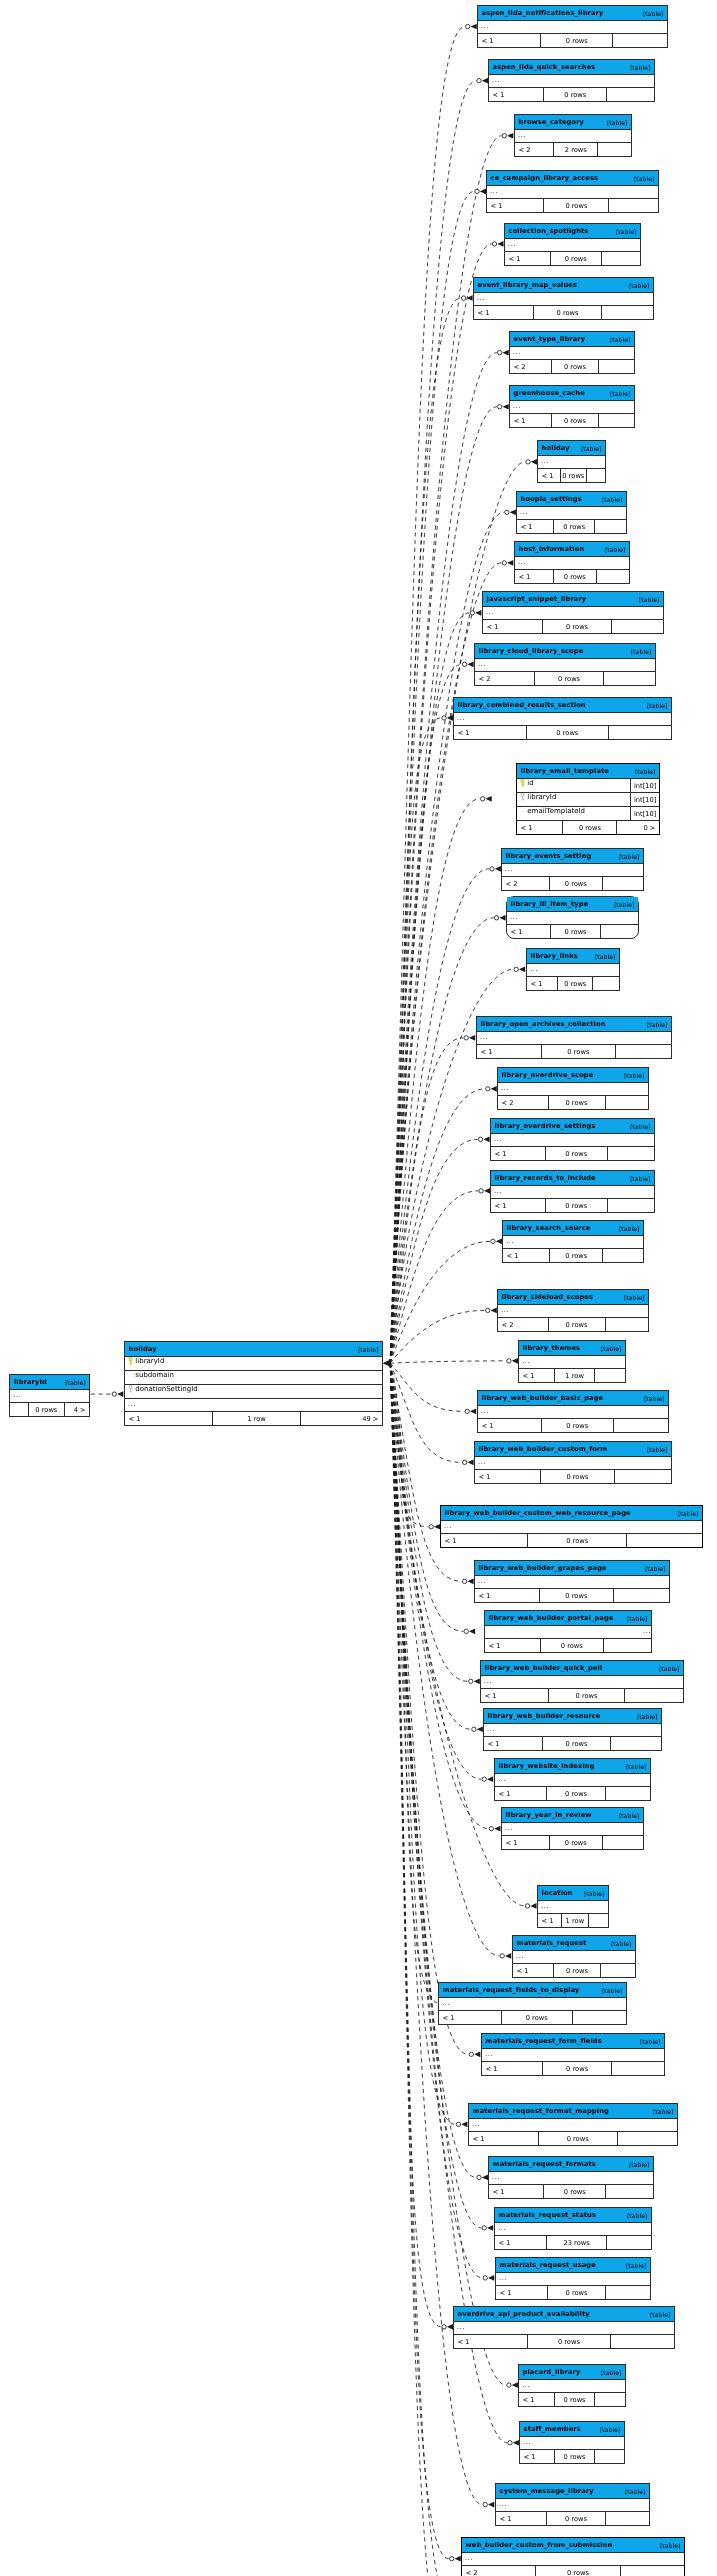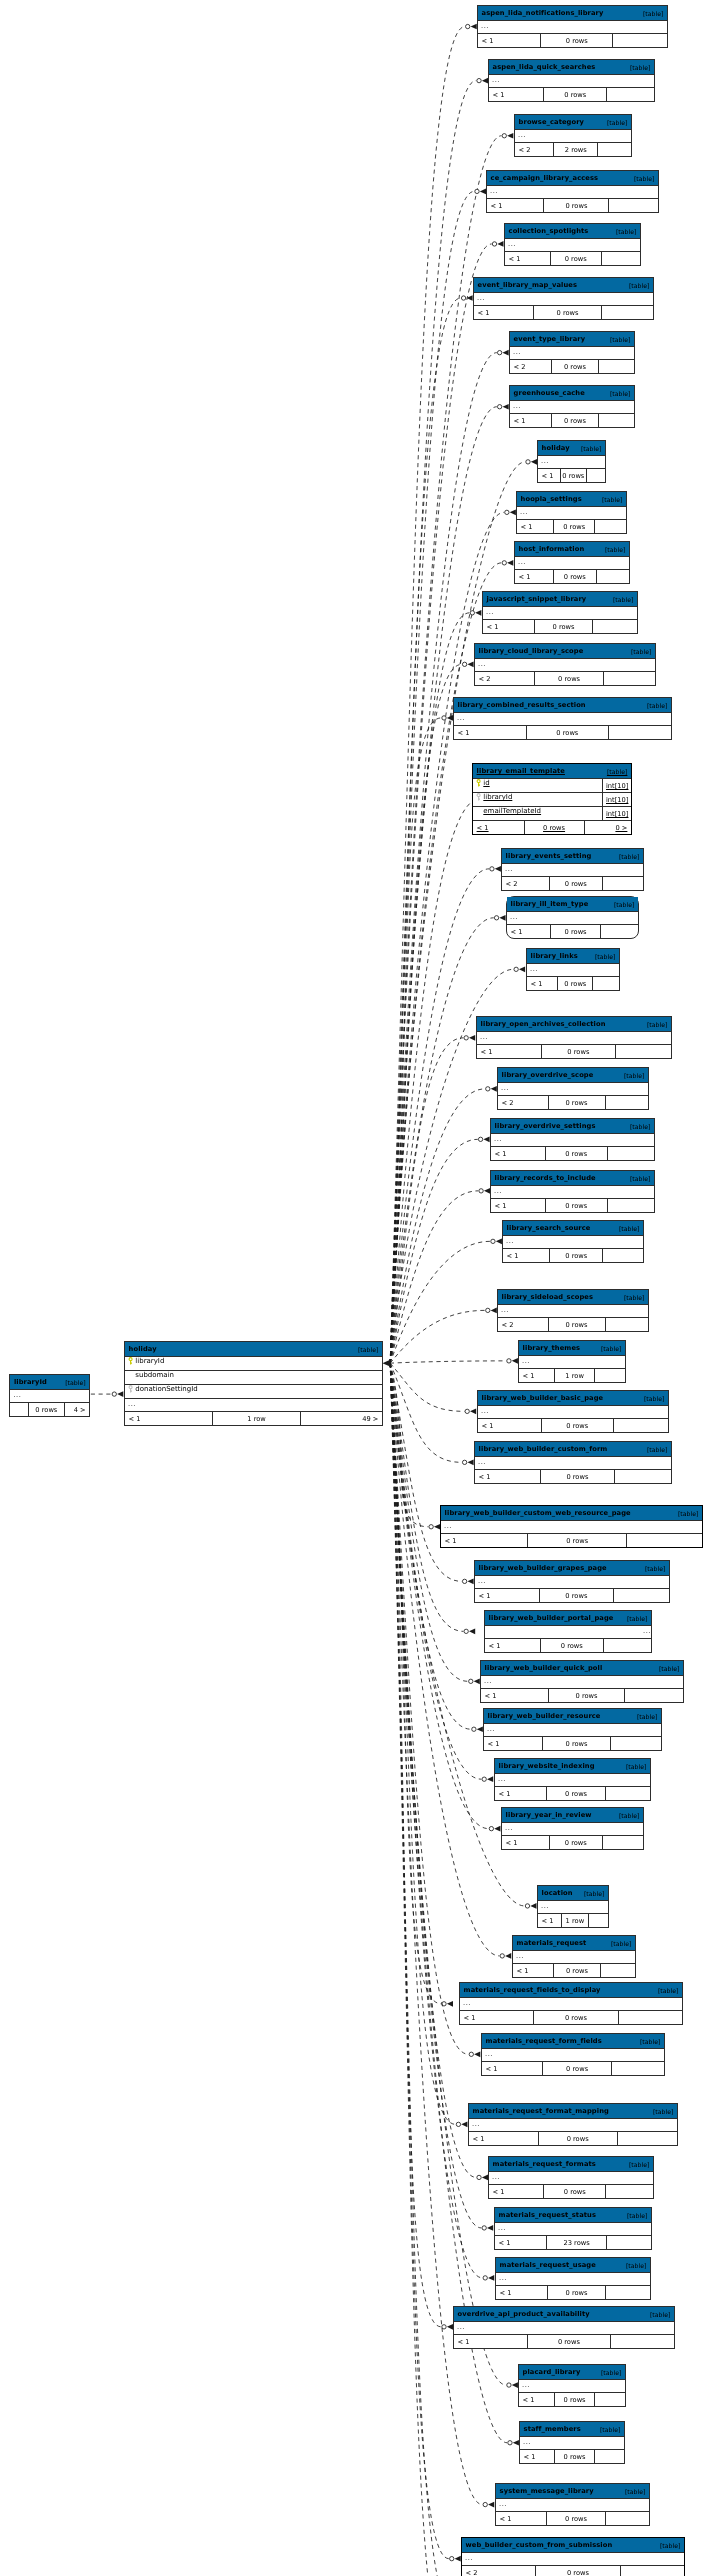--- a/index.html
+++ b/index.html
@@ -2,21 +2,21 @@
 <html style="font-size:8.2px"><head>
 <meta charset="utf-8">
 <style>
   html,body{margin:0;padding:0;background:#ffffff;}
   #canvas{position:relative;width:718px;height:2714px;background:#ffffff;overflow:hidden;
           font-family:"DejaVu Sans","Liberation Sans",sans-serif;color:#000;}
   #connectors{position:absolute;left:0;top:0;width:718px;height:2714px;}
   .tbl{position:absolute;background:#fff;border:0.8px solid #2d2d2d;box-sizing:border-box;}
   .tbl.strong{border:1.5px solid #000;}
   .thead{display:flex;justify-content:space-between;align-items:center;height:15px;
-         background:#0369a1;border-bottom:0.7px solid #2d2d2d;box-sizing:border-box;
+         background:#0ea5e9;border-bottom:0.7px solid #2d2d2d;box-sizing:border-box;
          padding:0 3.6px;white-space:nowrap;overflow:hidden;}
   .tname{font-weight:bold;font-size:6.7px;letter-spacing:0.1px;}
   .ttag{font-size:6.2px;font-weight:normal;margin-left:5.2px;}
   .trow{display:flex;align-items:flex-start;height:14px;box-sizing:border-box;
         border-bottom:0.6px solid #2d2d2d;font-size:7px;white-space:nowrap;overflow:hidden;}
   .kicon{width:10.3px;display:inline-flex;justify-content:center;align-items:center;flex:0 0 10.3px;}
   .cname{flex:1 1 auto;overflow:hidden;}
   .ctype{flex:0 0 auto;border-left:0.6px solid #2d2d2d;height:100%;display:flex;
          align-items:center;padding-left:3px;box-sizing:border-box;font-size:6.7px;}
   .tdots{height:13px;line-height:11.3px;padding-left:3.1px;font-size:6.7px;
@@ -356,21 +356,21 @@
           <span class="tname">host_information</span>
           <span class="ttag">[table]</span>
         </div>
         <div class="tdots">...</div>
         <div class="tfoot">
           <span class="f0" style="width:33%">&lt; 1</span>
           <span class="f1" style="width:37.99999999999999%">0 rows</span>
           <span class="f2"></span>
         </div>
       </div>
-      <div class="tbl" style="left: 482px; top: 591px; width: 156px;">
+      <div class="tbl" style="left: 482px; top: 591px; width: 182px;">
         <div class="thead">
           <span class="tname">javascript_snippet_library</span>
           <span class="ttag">[table]</span>
         </div>
         <div class="tdots">...</div>
         <div class="tfoot">
           <span class="f0" style="width:33%">&lt; 1</span>
           <span class="f1" style="width:37.99999999999999%">0 rows</span>
           <span class="f2"></span>
         </div>
@@ -392,21 +392,21 @@
           <span class="tname">library_combined_results_section</span>
           <span class="ttag">[table]</span>
         </div>
         <div class="tdots">...</div>
         <div class="tfoot">
           <span class="f0" style="width:33%">&lt; 1</span>
           <span class="f1" style="width:37.99999999999999%">0 rows</span>
           <span class="f2"></span>
         </div>
       </div>
-      <div class="tbl strong" style="left: 472px; top: 763px; width: 160px; text-decoration: underline;">
+      <div class="tbl strong" style="left: 516px; top: 763px; width: 144px;">
         <div class="thead">
           <span class="tname">library_email_template</span>
           <span class="ttag">[table]</span>
         </div>
         <div class="trow">
           <span class="kicon">
             <svg width="5.2" height="8.2" viewBox="0 0 10 16">
               <circle cx="5" cy="4.2" r="2.9" fill="none" stroke="#cbcb00" stroke-width="2.2"></circle>
               <path d="M5 7 L5 14.5 M5 12 L7.8 12" stroke="#cbcb00" stroke-width="2.2" fill="none"></path>
             </svg>
@@ -680,21 +680,21 @@
           <span class="tname">materials_request</span>
           <span class="ttag">[table]</span>
         </div>
         <div class="tdots">...</div>
         <div class="tfoot">
           <span class="f0" style="width:33%">&lt; 1</span>
           <span class="f1" style="width:37.99999999999999%">0 rows</span>
           <span class="f2"></span>
         </div>
       </div>
-      <div class="tbl" style="left: 459px; top: 1982px; width: 224px;">
+      <div class="tbl" style="left: 438px; top: 1982px; width: 189px;">
         <div class="thead">
           <span class="tname">materials_request_fields_to_display</span>
           <span class="ttag">[table]</span>
         </div>
         <div class="tdots">...</div>
         <div class="tfoot">
           <span class="f0" style="width:33%">&lt; 1</span>
           <span class="f1" style="width:37.99999999999999%">0 rows</span>
           <span class="f2"></span>
         </div>

